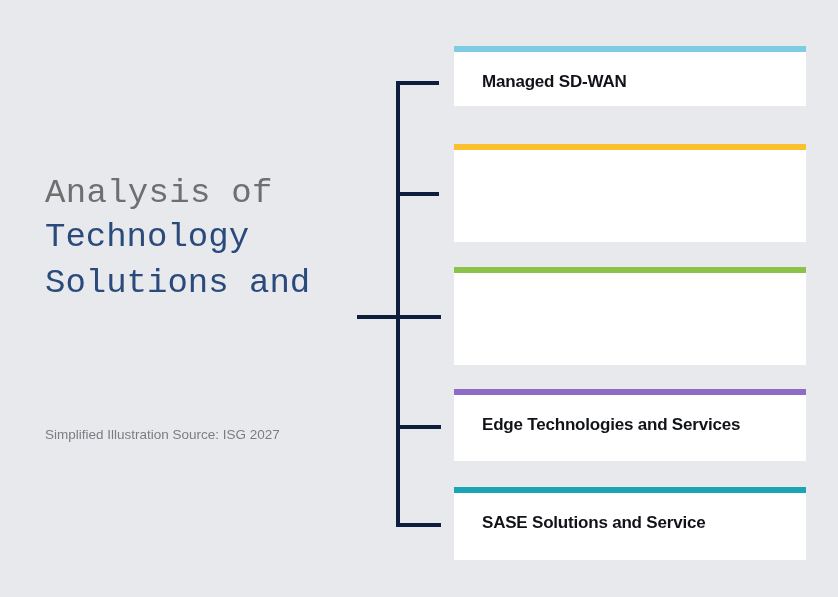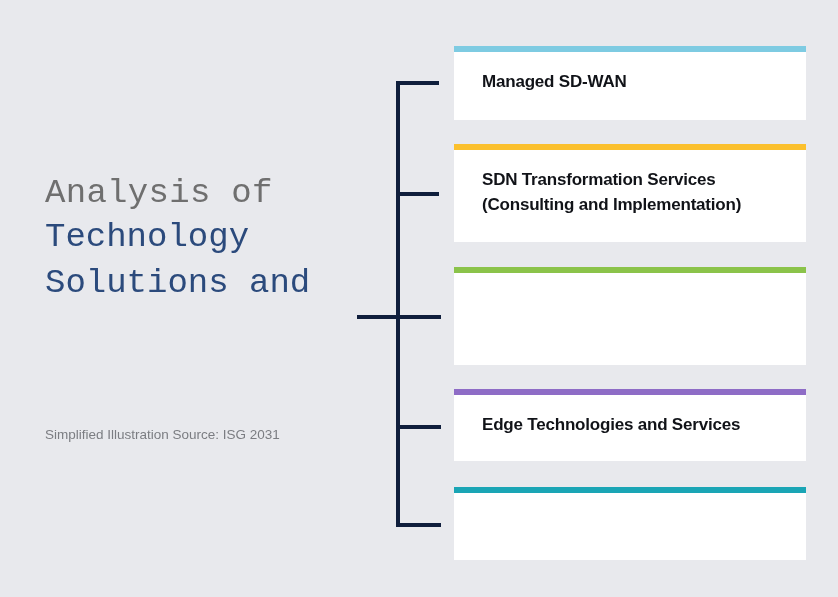--- a/index.html
+++ b/index.html
@@ -87,46 +87,45 @@
   </style>
 </head>
 <body>
 
 <div class="title-block">
   <span class="title-light">Analysis of</span>
   <span class="title-strong">Technology</span>
   <span class="title-strong">Solutions and</span>
 </div>
 
-<div class="source">Simplified Illustration Source: ISG 2031</div>
+<div class="source">Simplified Illustration Source: ISG 2027</div>
 
 <div>
   <div class="bracket-vert"></div>
   <div class="bracket-h" style="left:396px; top:81px; width:43px;"></div>
   <div class="bracket-h" style="left:396px; top:192px; width:43px;"></div>
   <div class="bracket-h" style="left:357px; top:315px; width:84px;"></div>
   <div class="bracket-h" style="left:396px; top:425px; width:45px;"></div>
   <div class="bracket-h" style="left:396px; top:523px; width:45px;"></div>
 </div>
 
-<div class="card" style="top:46px; height:74px;">
+<div class="card" style="top:46px; height:60px;">
   <div class="card-bar" style="background: rgb(126, 203, 226);"></div>
   <div class="card-label" style="top:23px;">Managed SD-WAN</div>
 </div>
 
 <div class="card" style="top:144px; height:98px;">
   <div class="card-bar" style="background: rgb(251, 192, 45);"></div>
-  <div class="card-label" style="top:23px;">SDN Transformation Services
-(Consulting and Implementation)</div>
 </div>
 
 <div class="card" style="top:267px; height:98px;">
   <div class="card-bar" style="background: rgb(139, 195, 74);"></div>
 </div>
 
 <div class="card" style="top:389px; height:72px;">
   <div class="card-bar" style="background: rgb(142, 108, 198);"></div>
   <div class="card-label" style="top:23px;">Edge Technologies and Services</div>
 </div>
 
 <div class="card" style="top:487px; height:73px;">
   <div class="card-bar" style="background: rgb(26, 165, 181);"></div>
+  <div class="card-label" style="top:23px;">SASE Solutions and Service</div>
 </div>
 
 </body></html>

